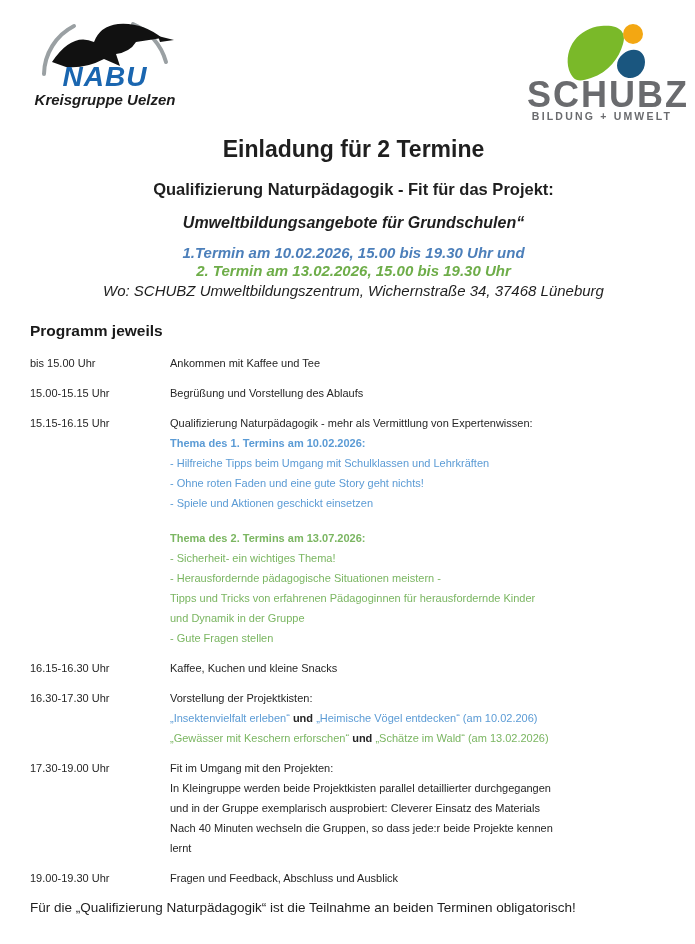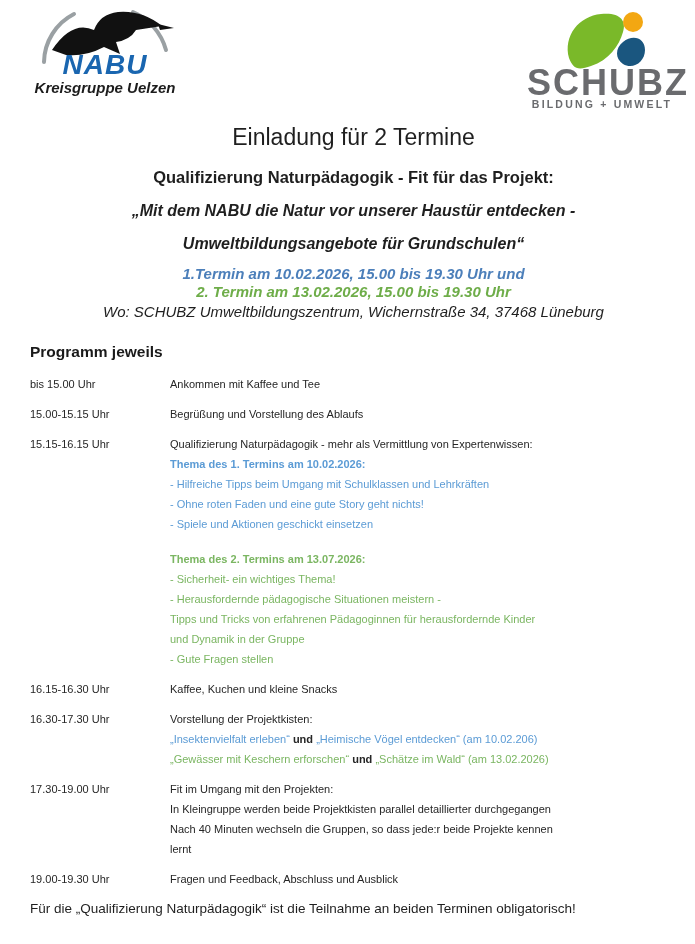--- a/index.html
+++ b/index.html
@@ -1,41 +1,41 @@
 <!DOCTYPE html>
 <html><head>
 <meta charset="utf-8">
 <style>
   html,body{margin:0;padding:0;background:#ffffff;}
   .page{
     position:relative;
     width:695px;height:944px;
     box-sizing:border-box;
-    padding:0 18px 0 30px;
+    padding:12px 18px 0 30px;
     background:#ffffff;
     font-family:"Liberation Sans",sans-serif;
     color:#262626;
     overflow:hidden;
   }
   
   .logos{display:flex;justify-content:space-between;align-items:flex-start;padding-top:4px;height:106px;}
   .nabu{width:150px;text-align:center;position:relative;}
   .nabu-name{
     font-size:28px;font-weight:bold;font-style:italic;
     color:#1a66b0;letter-spacing:1px;line-height:26px;margin-top:-14px;
   }
   .nabu-sub{font-size:15px;font-weight:bold;font-style:italic;color:#1c1c1c;margin-top:1px;}
   .schubz{width:150px;text-align:center;padding-top:2px;}
   .schubz-name{
     font-size:36px;font-weight:bold;color:#6a6b6e;letter-spacing:2px;line-height:26px;margin-top:-2px;
   }
   .schubz-sub{font-size:10.5px;font-weight:bold;color:#6a6b6e;letter-spacing:2.2px;margin-top:2px;}
   
   .title-block{text-align:center;}
-  .title-block h1{font-size:23px;font-weight:400;margin:12px 0 0;color:#1f1f1f;line-height:30px;text-align:center;}
+  .title-block h1{font-size:23px;font-weight:700;margin:12px 0 0;color:#1f1f1f;line-height:30px;text-align:center;}
   .subtitle{font-size:16.5px;font-weight:bold;margin:14px 0 0;line-height:22px;color:#1f1f1f;}
   .quote{font-size:16px;font-weight:bold;font-style:italic;margin:12px 0 0;line-height:22px;color:#1f1f1f;}
   .quote + .quote{margin-top:11px;}
   .date{font-size:15px;font-weight:bold;font-style:italic;margin:0;line-height:18px;}
   .date.first{margin-top:10px;}
   .d-blue{color:#4c7fba;}
   .d-green{color:#6ead49;}
   .location{font-size:15px;font-style:italic;margin:1px 0 0;line-height:20px;color:#1f1f1f;}
   
   .program{margin-top:21px;}
@@ -79,21 +79,20 @@
         </svg>
       </span>
       <div class="schubz-name">SCHUBZ</div>
       <div class="schubz-sub">BILDUNG + UMWELT</div>
     </div>
   </header>
 
   <section class="title-block">
     <h1>Einladung für 2 Termine</h1>
     <p class="subtitle">Qualifizierung Naturpädagogik - Fit für das Projekt:</p>
-    <p class="quote">„Mit dem NABU die Natur vor unserer Haustür entdecken -</p>
     <p class="quote">Umweltbildungsangebote für Grundschulen“</p>
     <p class="date first d-blue">1.Termin am 10.02.2026, 15.00 bis 19.30 Uhr und</p>
     <p class="date d-green">2. Termin am 13.02.2026, 15.00 bis 19.30 Uhr</p>
     <p class="location">Wo: SCHUBZ Umweltbildungszentrum, Wichernstraße 34, 37468 Lüneburg</p>
   </section>
 
   <section class="program">
     <h2>Programm jeweils</h2>
     <div id="program-rows">
         <div class="prog-row">
@@ -137,20 +136,21 @@
             <div class="line"><span>Vorstellung der Projektkisten:</span></div>
             <div class="line"><span class="c-blue">„Insektenvielfalt erleben“</span><span class="b"> und </span><span class="c-blue">„Heimische Vögel entdecken“ (am 10.02.206)</span></div>
             <div class="line"><span class="c-green">„Gewässer mit Keschern erforschen“</span><span class="b"> und </span><span class="c-green">„Schätze im Wald“ (am 13.02.2026)</span></div>
           </div>
         </div>
         <div class="prog-row">
           <div class="time">17.30-19.00 Uhr</div>
           <div class="desc">
             <div class="line"><span>Fit im Umgang mit den Projekten:</span></div>
             <div class="line"><span>In Kleingruppe werden beide Projektkisten parallel detaillierter durchgegangen</span></div>
+            <div class="line"><span>und in der Gruppe exemplarisch ausprobiert: Cleverer Einsatz des Materials</span></div>
             <div class="line"><span>Nach 40 Minuten wechseln die Gruppen, so dass jede:r beide Projekte kennen</span></div>
             <div class="line"><span>lernt</span></div>
           </div>
         </div>
         <div class="prog-row">
           <div class="time">19.00-19.30 Uhr</div>
           <div class="desc">
             <div class="line"><span>Fragen und Feedback, Abschluss und Ausblick</span></div>
           </div>
         </div>

